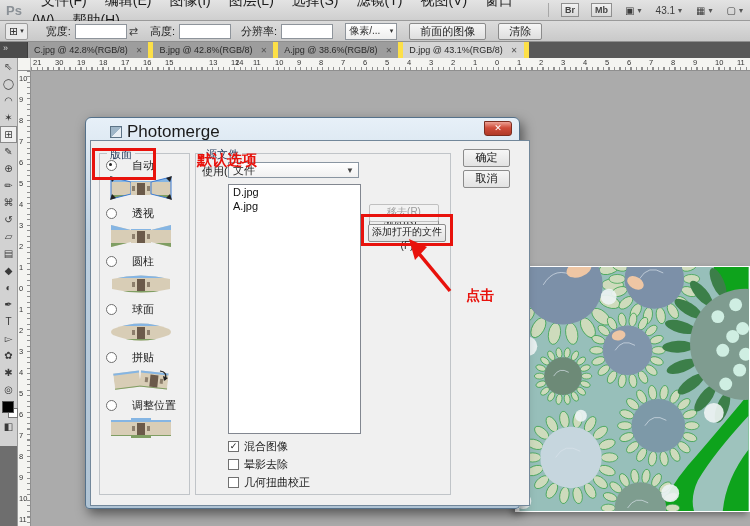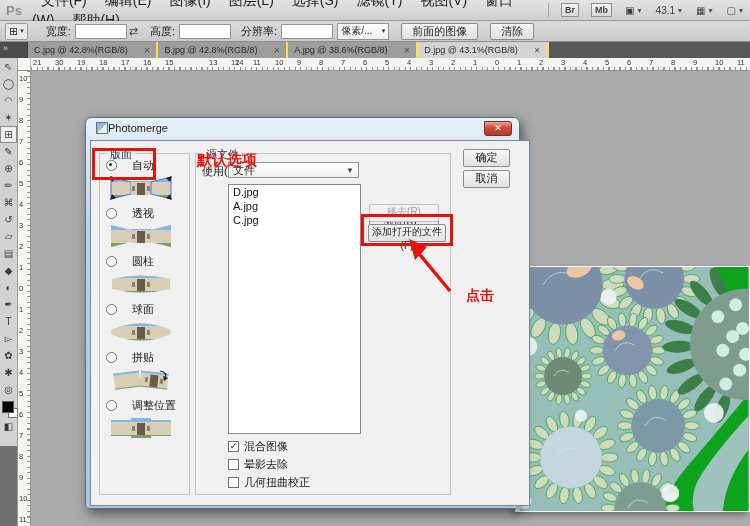--- a/index.html
+++ b/index.html
@@ -29,22 +29,22 @@
   .ob-swap{margin:0 2px;color:#444;font-size:11px;}
   .ob-select{display:flex;align-items:center;justify-content:space-between;width:44px;height:15px;
     border:1px solid #8e949b;background:linear-gradient(#fff,#eee);padding:0 3px;font-size:10px;color:#333;}
   .ob-btn{height:17px;border:1px solid #8b8b8b;border-radius:2px;background:linear-gradient(#f5f5f5,#dfdfdf);
     font-size:11px;color:#222;padding:0 10px;margin-left:12px;line-height:15px;}
 
   
   .tabbar{position:absolute;left:0;top:42px;width:750px;height:16px;background:#585858;display:flex;}
   .tabwell-btn{width:28px;height:16px;background:#4b4b4b;color:#d8d8d8;font-size:9px;
     text-align:left;padding-left:3px;line-height:13px;box-sizing:border-box;border-right:1px solid #3c3c3c;}
-  .tab{display:flex;align-items:center;gap:16px;padding:0 6px;font-size:9px;color:#2a2a2a;
-    background:#9d9d9d;border-right:2px solid #fde047;white-space:nowrap;}
+  .tab{display:flex;align-items:center;gap:8px;padding:0 6px;font-size:9px;color:#2a2a2a;
+    background:#9d9d9d;border-right:5px solid #fde047;white-space:nowrap;}
   .tab.active{background:#d4d4d4;}
   .tab .close{font-size:8px;color:#555;}
 
   
   .hruler{position:absolute;left:31px;top:58px;width:719px;height:13px;background:#f4f4f1;
     border-bottom:1px solid #8f8f8f;box-sizing:border-box;
     background-image:repeating-linear-gradient(90deg,#8f8f8f 0 1px,transparent 1px 5.5px);
     background-size:100% 4px;background-position:0 9px;background-repeat:no-repeat;}
   .hruler .num{position:absolute;top:0;font-size:7.5px;color:#333;}
   .corner{position:absolute;left:18px;top:58px;width:13px;height:13px;background:#f4f4f1;
@@ -66,22 +66,22 @@
   .toolbar-end{position:absolute;left:0;bottom:0;width:17px;height:80px;background:#6e6e6e;}
 
   
   .document{position:absolute;left:515px;top:266px;width:235px;height:246px;
     background:#fff;box-shadow:-3px 3px 6px rgba(0,0,0,.35);padding:1px 0 1px 4px;box-sizing:border-box;}
 
   
   .dialog{position:absolute;left:85px;top:117px;width:435px;height:392px;border-radius:6px 6px 4px 4px;
     background:linear-gradient(#e7f0f8,#bdd0e0 30%,#afc3d4);border:1px solid #55718a;
     box-shadow:3px 5px 12px rgba(0,0,0,.5);box-sizing:border-box;}
-  .dlg-title{position:absolute;left:10px;top:4px;display:flex;align-items:center;
-    font-size:11px;color:#1a1a1a;}
+  .dlg-title{position:absolute;left:24px;top:4px;display:flex;align-items:center;gap:5px;
+    font-size:17px;color:#1a1a1a;}
   .dlg-ico{width:10px;height:10px;background:linear-gradient(135deg,#9fb6c8 50%,#e8eef4 50%);
     border:1px solid #5c7386;}
   .dlg-close{position:absolute;right:7px;top:3px;width:28px;height:15px;border-radius:0 3px 3px 3px;
     background:linear-gradient(#eda295,#cf4c3a 45%,#b03a28);border:1px solid #7c2d20;
     color:#fff;font-size:9px;text-align:center;line-height:13px;box-sizing:border-box;}
   .dlg-client{position:absolute;left:4px;top:22px;width:440px;height:366px;background:#f0f0f0;
     border:1px solid #72879a;box-sizing:border-box;}
 
   .groupbox{position:absolute;border:1px solid #c0c4c8;}
   .groupbox .gb-label{position:absolute;top:-7px;left:7px;background:#f0f0f0;padding:0 3px;
@@ -165,21 +165,21 @@
       <span>⊞</span>
       <span class="arr" style="font-size:7px;">▾</span>
     </span>
     <span class="ob-label">宽度:</span>
     <input class="ob-input" value="" style="">
     <span class="ob-swap">⇄</span>
     <span class="ob-label">高度:</span>
     <input class="ob-input" value="" style="">
     <span class="ob-label">分辨率:</span>
     <input class="ob-input" value="" style="">
-    <span class="ob-select" style="margin-left:4px;">
+    <span class="ob-select" style="margin-left:12px;">
       <span>像素/...</span>
       <span class="arr" style="font-size:7px;">▾</span>
     </span>
     <button class="ob-btn">前面的图像</button>
     <button class="ob-btn">清除</button>
   </div>
 
   <div class="tabbar">
     <div class="tabwell-btn">»</div>
     <span id="tabs-holder" style="display:flex;">
@@ -674,21 +674,20 @@
       <div class="groupbox" id="source-group">
         <span class="gb-label">源文件</span>
         <span class="use-row">使用(U):</span>
         <div class="use-select">
           <span>文件</span>
           <span class="arr">▼</span>
         </div>
         <div class="filelist" id="filelist">
             <div class="file-item">D.jpg</div>
             <div class="file-item">A.jpg</div>
-            <div class="file-item">C.jpg</div>
           </div>
         <div class="side-btn" id="btn-browse" style="top:30px;margin-top:31px;">浏览(B)...</div>
         <div class="side-btn disabled" id="btn-remove" style="top:50px;">移去(R)</div>
         <div class="side-btn" id="btn-add-open" style="top:70px;">添加打开的文件(F)</div>
         <div id="source-checkboxes">
             <div class="chk-row" style="top: 286px;">
               <span class="checkbox">✓</span>
               <span class="chk-label">混合图像</span>
             </div>
             <div class="chk-row" style="top: 304px;">

